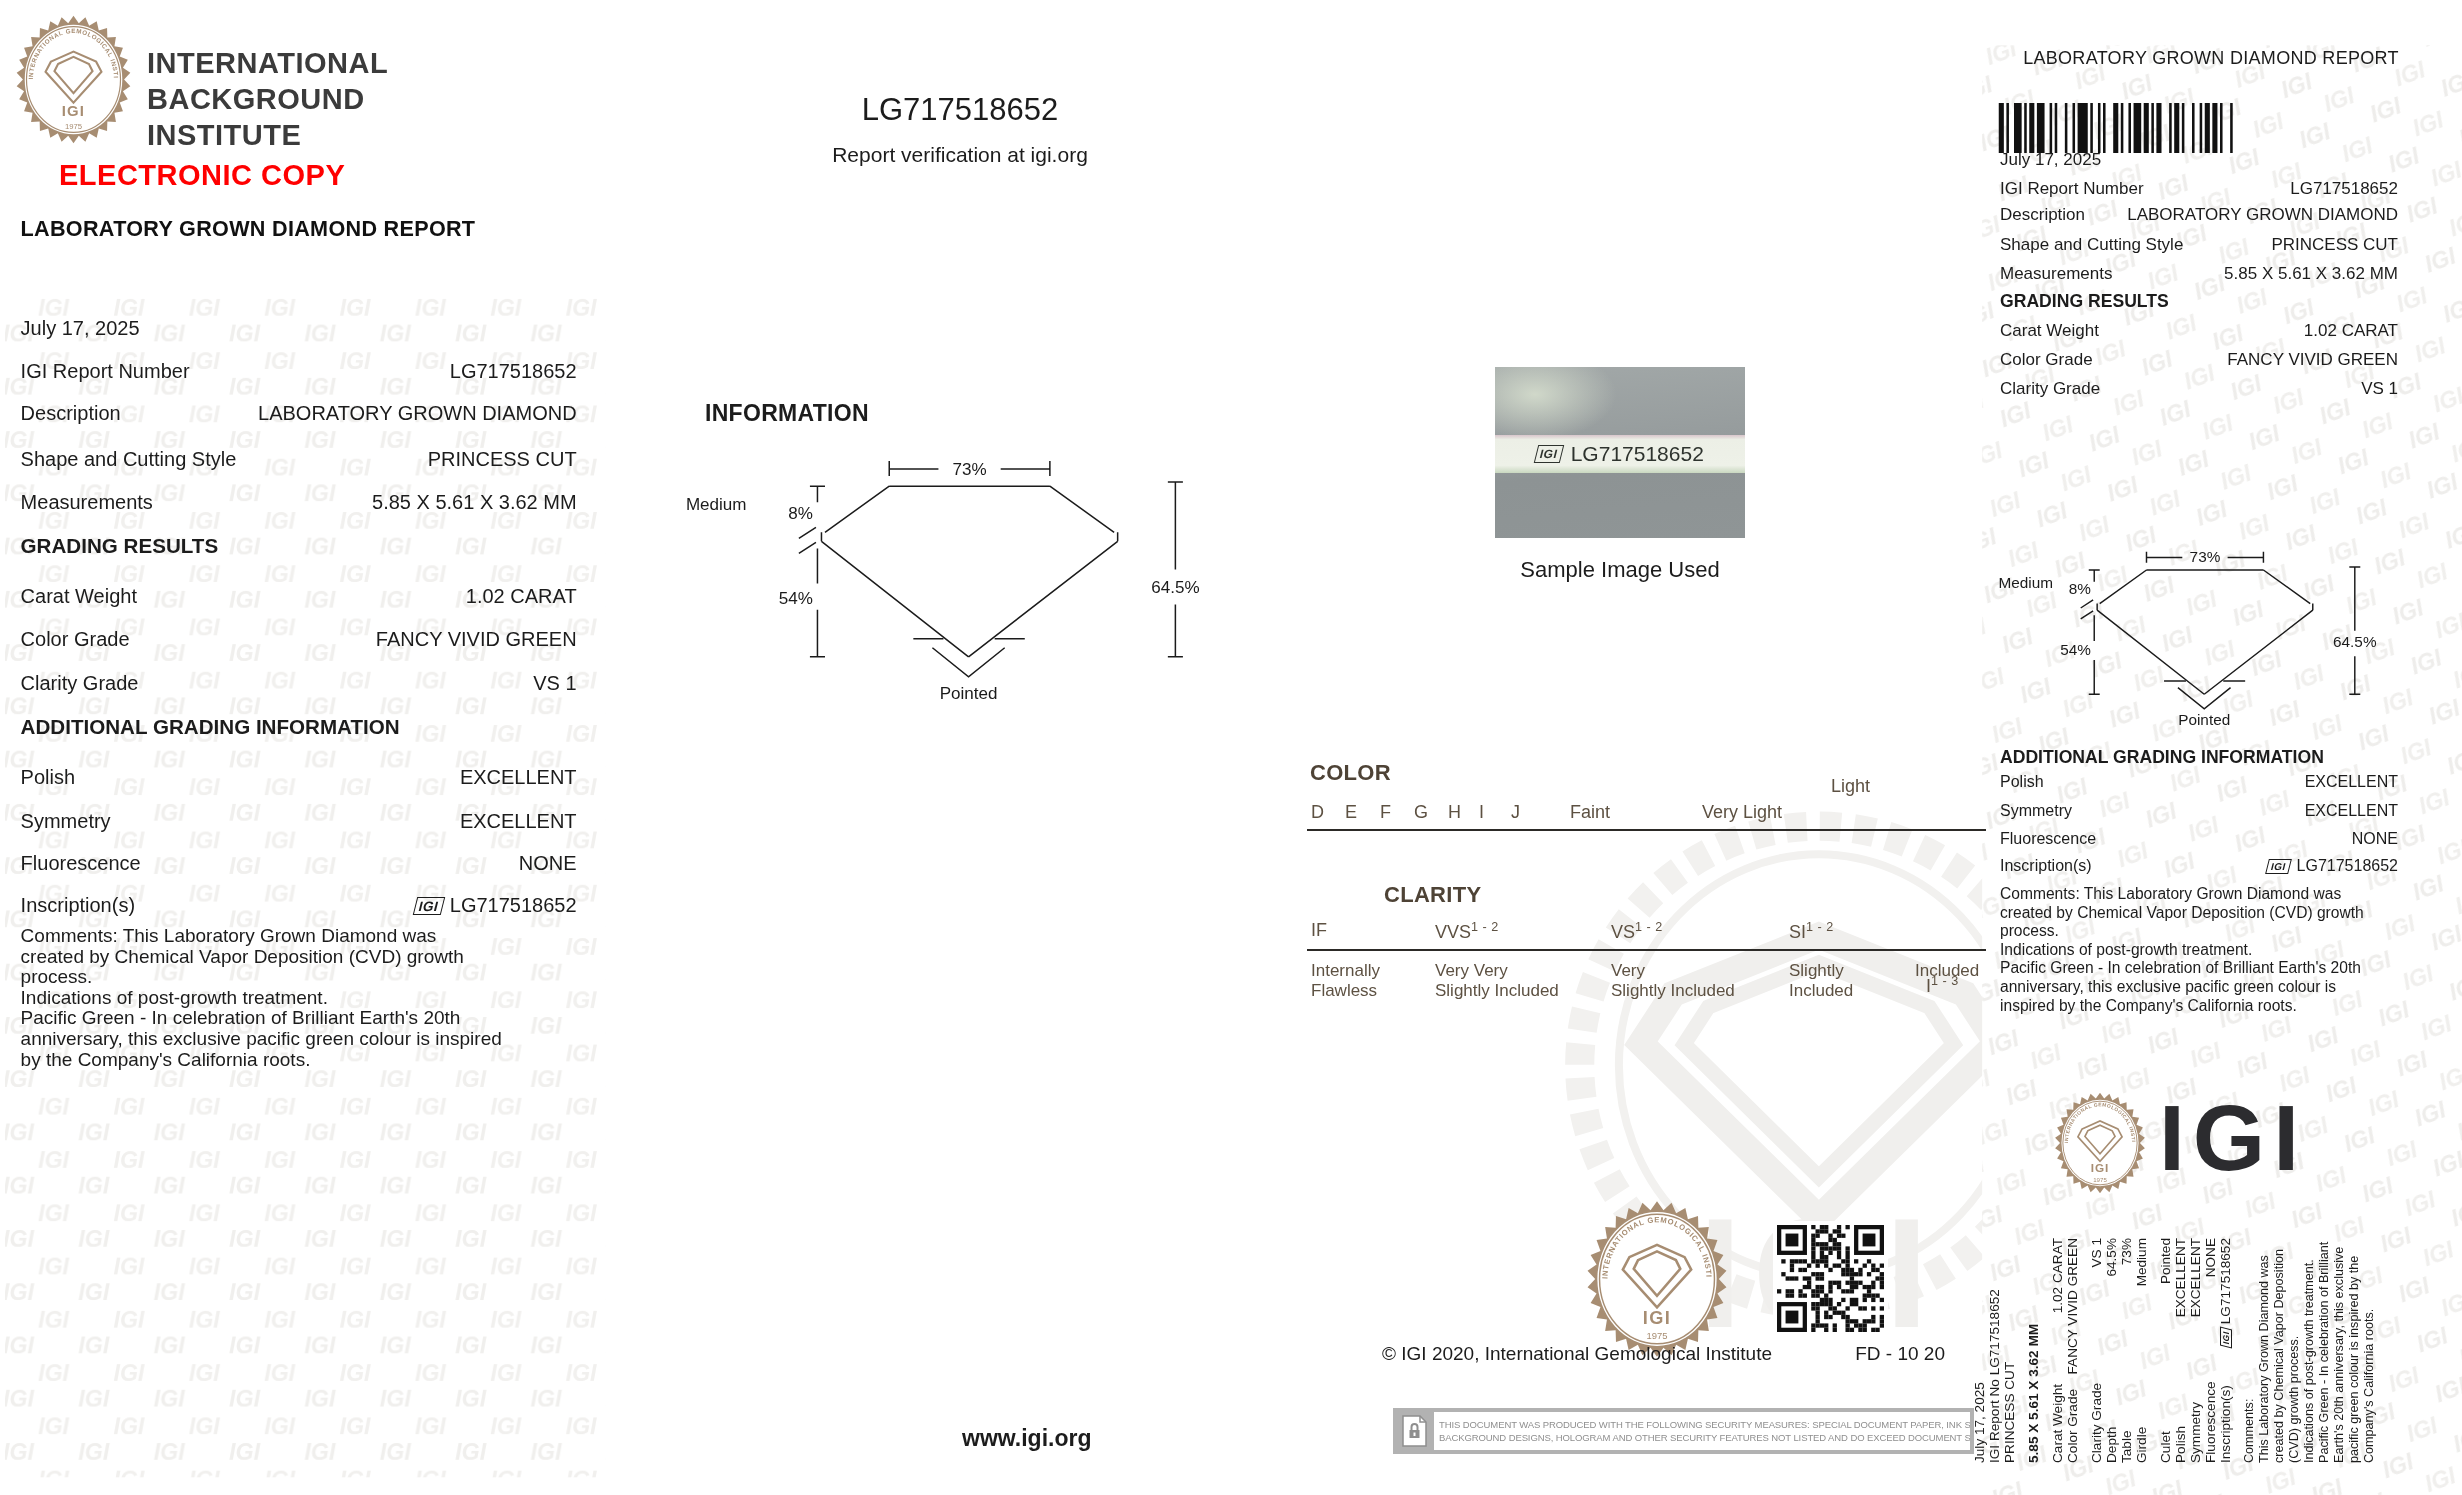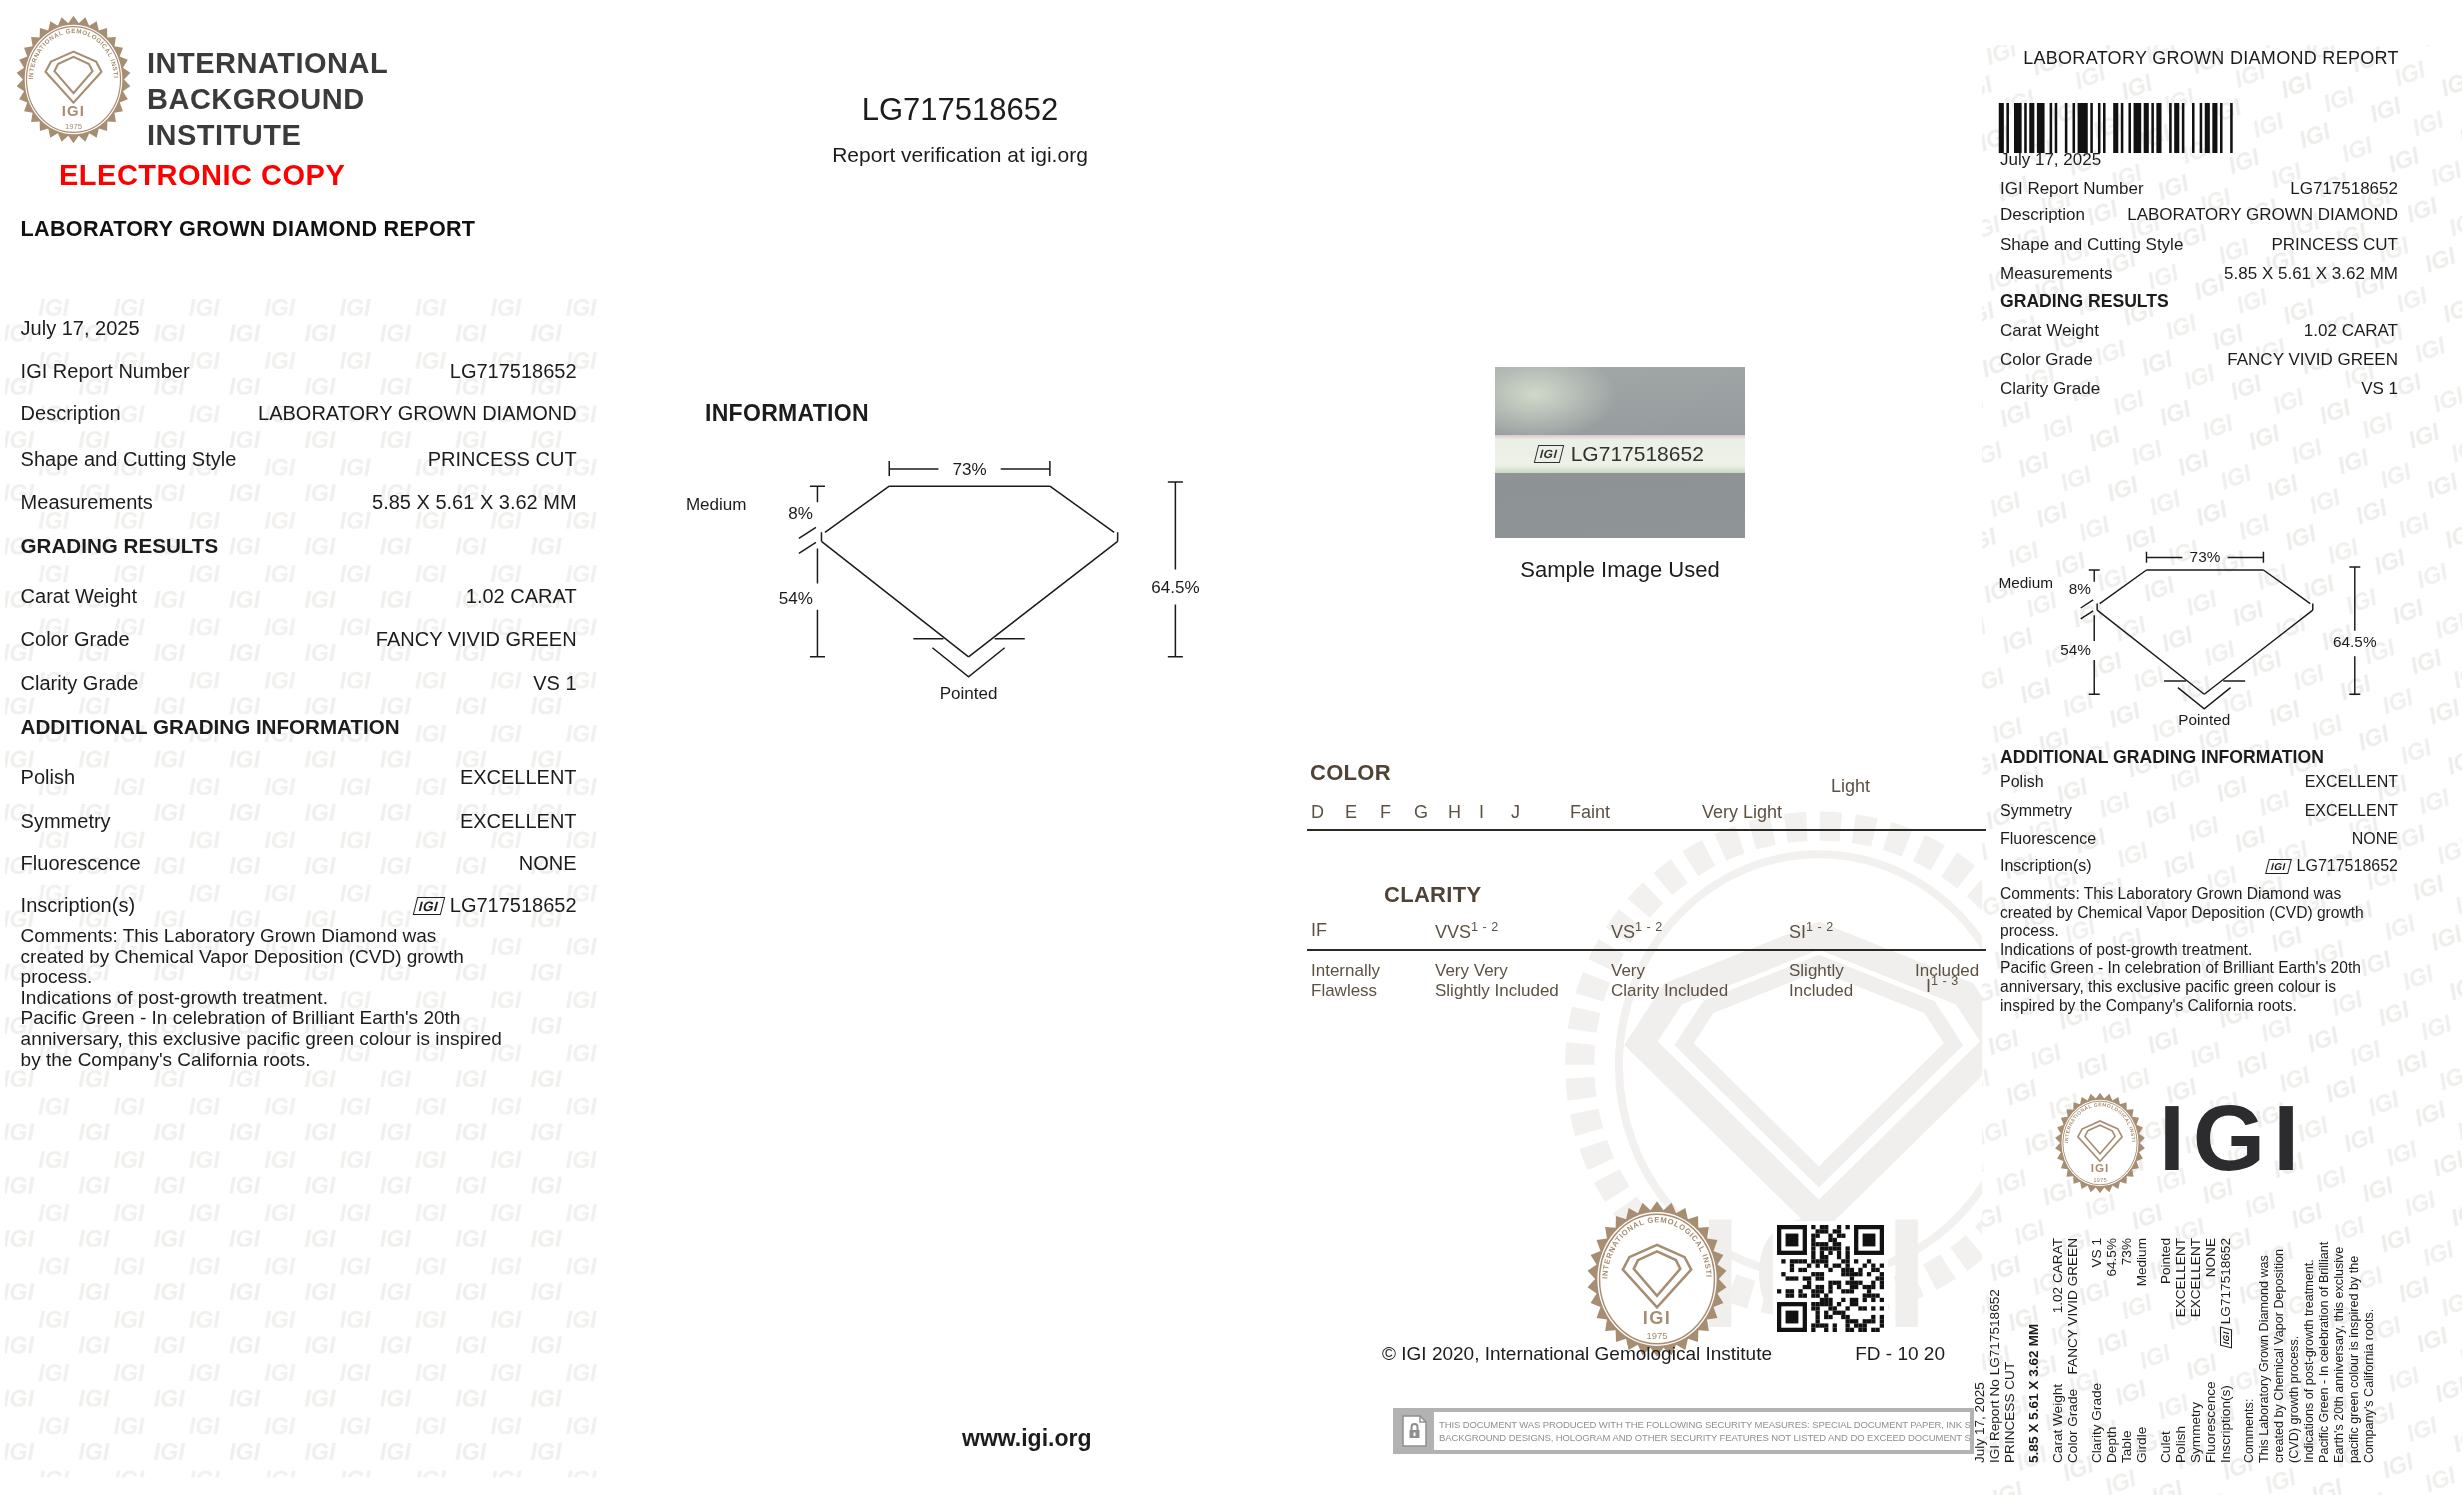--- a/index.html
+++ b/index.html
@@ -228,21 +228,21 @@
   <div class="scale-item" style="left:1435px;top:920px"><span>VVS</span><span class="cl-sup">1 - 2</span></div>
   <div class="scale-item" style="left:1611px;top:920px"><span>VS</span><span class="cl-sup">1 - 2</span></div>
   <div class="scale-item" style="left:1789px;top:920px"><span>SI</span><span class="cl-sup">1 - 2</span></div>
   <div class="scale-item" style="left:1926px;top:974px"><span>I</span><span class="cl-sup">1 - 3</span></div>
   <div class="scale-line" style="left:1307px;top:949px;width:679px"></div>
   <div class="cdesc" style="left:1311px;top:961px">Internally
 Flawless</div>
   <div class="cdesc" style="left:1435px;top:961px">Very Very
 Slightly Included</div>
   <div class="cdesc" style="left:1611px;top:961px">Very
-Clarity Included</div>
+Slightly Included</div>
   <div class="cdesc" style="left:1789px;top:961px">Slightly
 Included</div>
   <div class="cdesc" style="left:1915px;top:961px">Included</div>
 
   <div class="abs" id="seal-mid"><svg viewBox="0 0 200 220" width="100%" height="100%">
     <polygon points="185.0,110.0 195.5,121.2 183.1,129.8 191.3,143.1 177.7,148.6 183.1,163.5 168.8,165.8 171.3,181.6 156.9,180.6 156.4,196.6 142.5,192.3 139.0,207.7 126.3,200.4 120.0,214.7 108.9,204.5 100.0,217.0 91.1,204.5 80.0,214.7 73.7,200.4 61.0,207.7 57.5,192.3 43.6,196.6 43.1,180.6 28.7,181.6 31.2,165.8 16.9,163.5 22.3,148.6 8.7,143.1 16.9,129.8 4.5,121.2 15.0,110.0 4.5,98.8 16.9,90.2 8.7,76.9 22.3,71.4 16.9,56.5 31.2,54.2 28.7,38.4 43.1,39.4 43.6,23.4 57.5,27.7 61.0,12.3 73.7,19.6 80.0,5.3 91.1,15.5 100.0,3.0 108.9,15.5 120.0,5.3 126.3,19.6 139.0,12.3 142.5,27.7 156.4,23.4 156.9,39.4 171.3,38.4 168.8,54.2 183.1,56.5 177.7,71.4 191.3,76.9 183.1,90.2 195.5,98.8" fill="#a78d72"></polygon>
     <ellipse cx="100" cy="110" rx="82" ry="92" fill="#ffffff"></ellipse>
     <ellipse cx="100" cy="110" rx="79" ry="89" fill="none" stroke="#a78d72" stroke-width="2"></ellipse>
     <defs>
           <path id="arc1" d="M 32,110 A 68,78 0 1 1 168,110" fill="none"></path>

